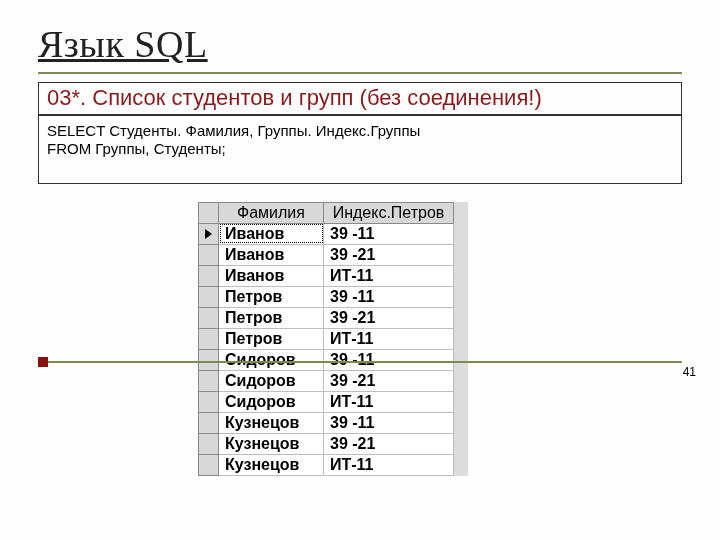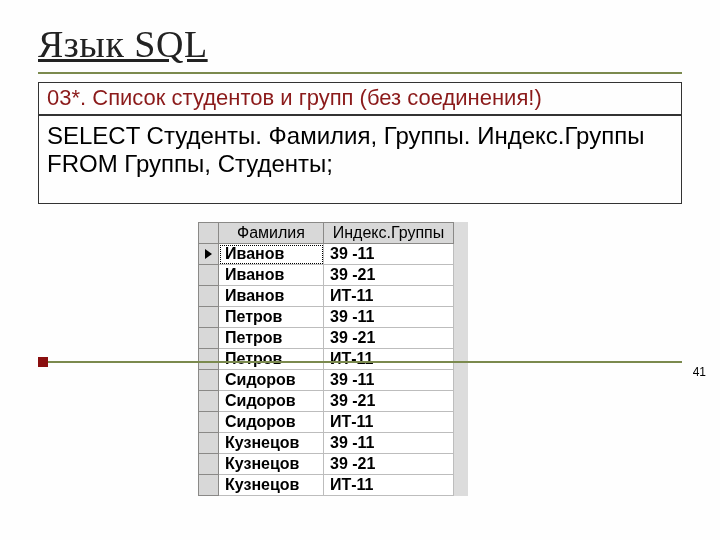--- a/index.html
+++ b/index.html
@@ -33,21 +33,21 @@
     padding: 2px 8px 4px 8px;
     font-size: 22px;
     color: #8b1a1a;
     line-height: 1.15;
   }
   .code-box {
     border: 1px solid #333;
     border-top: 1px solid #333;
     padding: 6px 8px 26px 8px;
     font-family: Arial, sans-serif;
-    font-size: 24px;
+    font-size: 15px;
     color: #000;
     white-space: pre;
     line-height: 1.15;
   }
   .grid-wrap {
     margin-top: 18px;
     margin-left: 160px;
     width: 270px;
     background: #dcdcdc;
   }
@@ -111,21 +111,21 @@
     flex: 0 0 auto;
   }
   .footer-rule .line {
     flex: 1 1 auto;
     height: 0;
     border-top: 2px solid #7b8a4e;
     margin-left: 0;
   }
   .slide-number {
     position: absolute;
-    right: 14px; bottom: 16px;
+    right: 24px; bottom: 16px;
     font-size: 12px;
     color: #000;
   }
 </style>
 </head>
 <body>
 
 <div class="slide">
   <div class="title">Язык SQL</div>
   <hr class="title-rule">
@@ -133,21 +133,21 @@
   <div class="subtitle-box">03*. Список студентов и групп (без соединения!)</div>
   <div class="code-box">SELECT Студенты. Фамилия, Группы. Индекс.Группы
 FROM Группы, Студенты;</div>
 
   <div class="grid-wrap">
     <table class="data-grid">
       <thead>
         <tr>
           <th class="row-handle corner"></th>
           <th class="col-fam">Фамилия</th>
-          <th class="col-grp">Индекс.Группы</th>
+          <th class="col-grp">Индекс.Петров</th>
         </tr>
       </thead>
       <tbody id="grid-body">
           <tr>
             <td class="row-handle"><span class="arrow"></span></td>
             <td class="cell-selected">Иванов</td>
             <td>39 -11</td>
           </tr>
           <tr>
             <td class="row-handle"></td>

